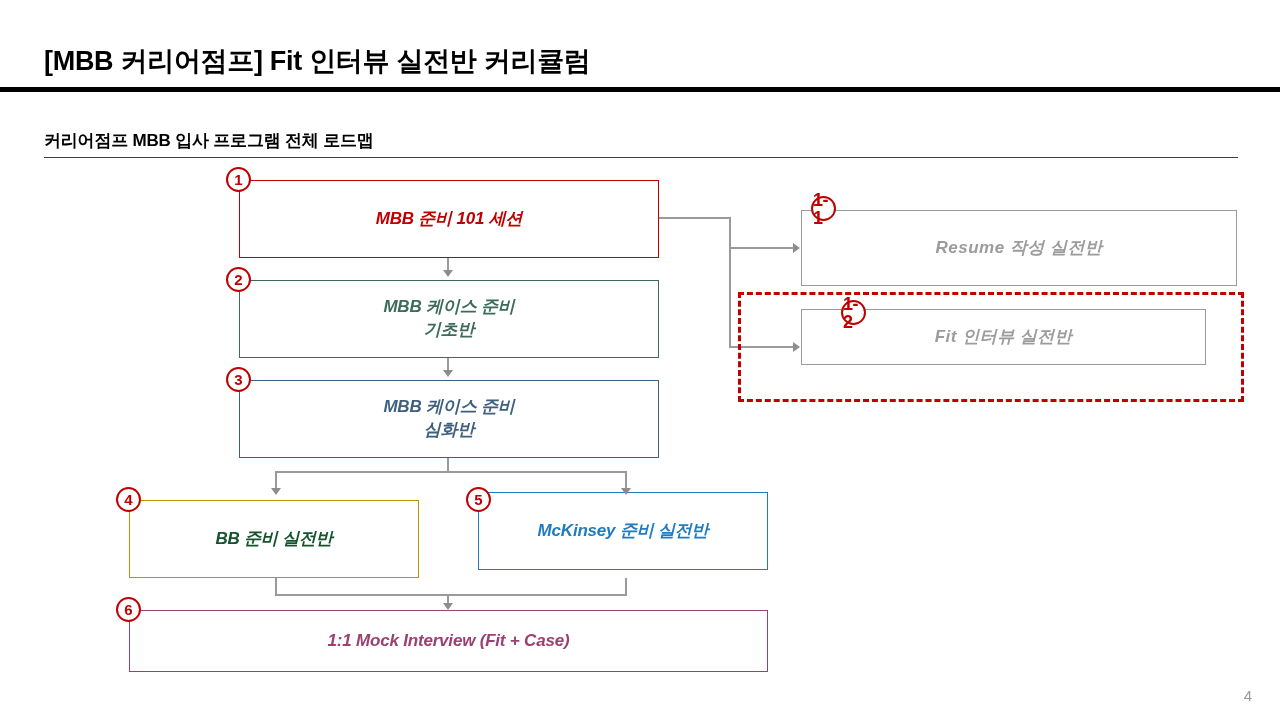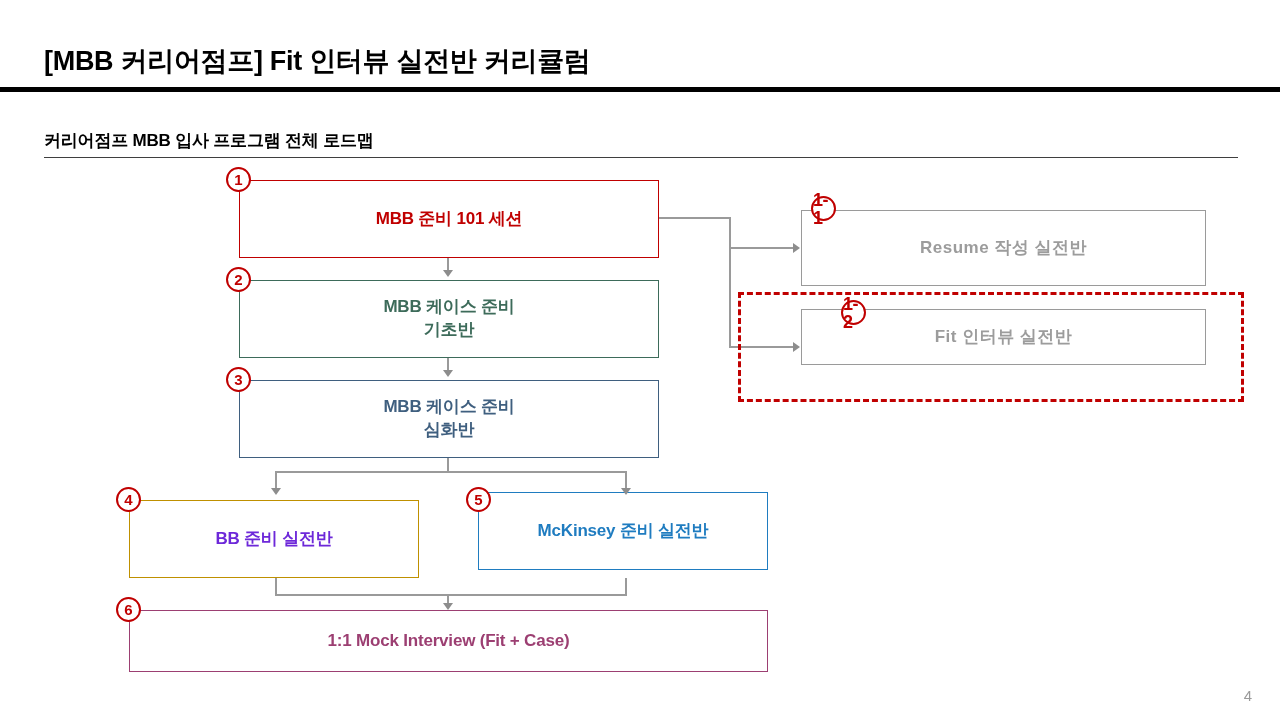--- a/index.html
+++ b/index.html
@@ -64,20 +64,21 @@
     justify-content: center;
     text-align: center;
     background: transparent;
   }
   .flow-box .box-label {
     font-size: 17px;
     font-weight: bold;
     line-height: 1.35;
     letter-spacing: -0.2px;
     white-space: pre-line;
+    font-style: italic;
   }
   .flow-box.ghost .box-label {
     font-weight: bold;
     color: #9c9c9c;
     letter-spacing: 0.5px;
   }
 
   
   .step-badge {
     position: absolute;
@@ -206,41 +207,41 @@
 
 <div class="flow-box" id="box-step-3" style="left:239px; top:380px; width:420px; height:78px; border-color:#3f5f7f;">
   <span class="box-label" style="color:#3f5f7f;">MBB 케이스 준비
 심화반</span>
 </div>
 <div class="step-badge big" style="left:226px; top:367px;">
   <span>3</span>
 </div>
 
 <div class="flow-box" id="box-step-4" style="left:129px; top:500px; width:290px; height:78px; border-color:#bf9000;">
-  <span class="box-label" style="color:#6d28d9;">BB 준비 실전반</span>
+  <span class="box-label" style="color:#14532d;">BB 준비 실전반</span>
 </div>
 <div class="step-badge big" style="left:116px; top:487px;">
   <span>4</span>
 </div>
 
 <div class="flow-box" id="box-step-5" style="left:478px; top:492px; width:290px; height:78px; border-color:#1f7cc0;">
   <span class="box-label" style="color:#1f7cc0;">McKinsey 준비 실전반</span>
 </div>
 <div class="step-badge big" style="left:466px; top:487px;">
   <span>5</span>
 </div>
 
 <div class="flow-box" id="box-step-6" style="left:129px; top:610px; width:639px; height:62px; border-color:#9c3f72;">
   <span class="box-label" style="color:#9c3f72;">1:1 Mock Interview (Fit + Case)</span>
 </div>
 <div class="step-badge big" style="left:116px; top:597px;">
   <span>6</span>
 </div>
 
-<div class="flow-box ghost" id="box-side-1" style="left:801px; top:210px; width:405px; height:76px; border-color:#9a9a9a;">
+<div class="flow-box ghost" id="box-side-1" style="left:801px; top:210px; width:436px; height:76px; border-color:#9a9a9a;">
   <span class="box-label">Resume 작성 실전반</span>
 </div>
 <div class="step-badge sub" style="left:789px; top:196px;">
   <span>1-1</span>
 </div>
 
 <div class="flow-box ghost" id="box-side-2" style="left:801px; top:309px; width:405px; height:56px; border-color:#9a9a9a;">
   <span class="box-label">Fit 인터뷰 실전반</span>
 </div>
 <div class="step-badge sub" style="left:819px; top:300px;">

